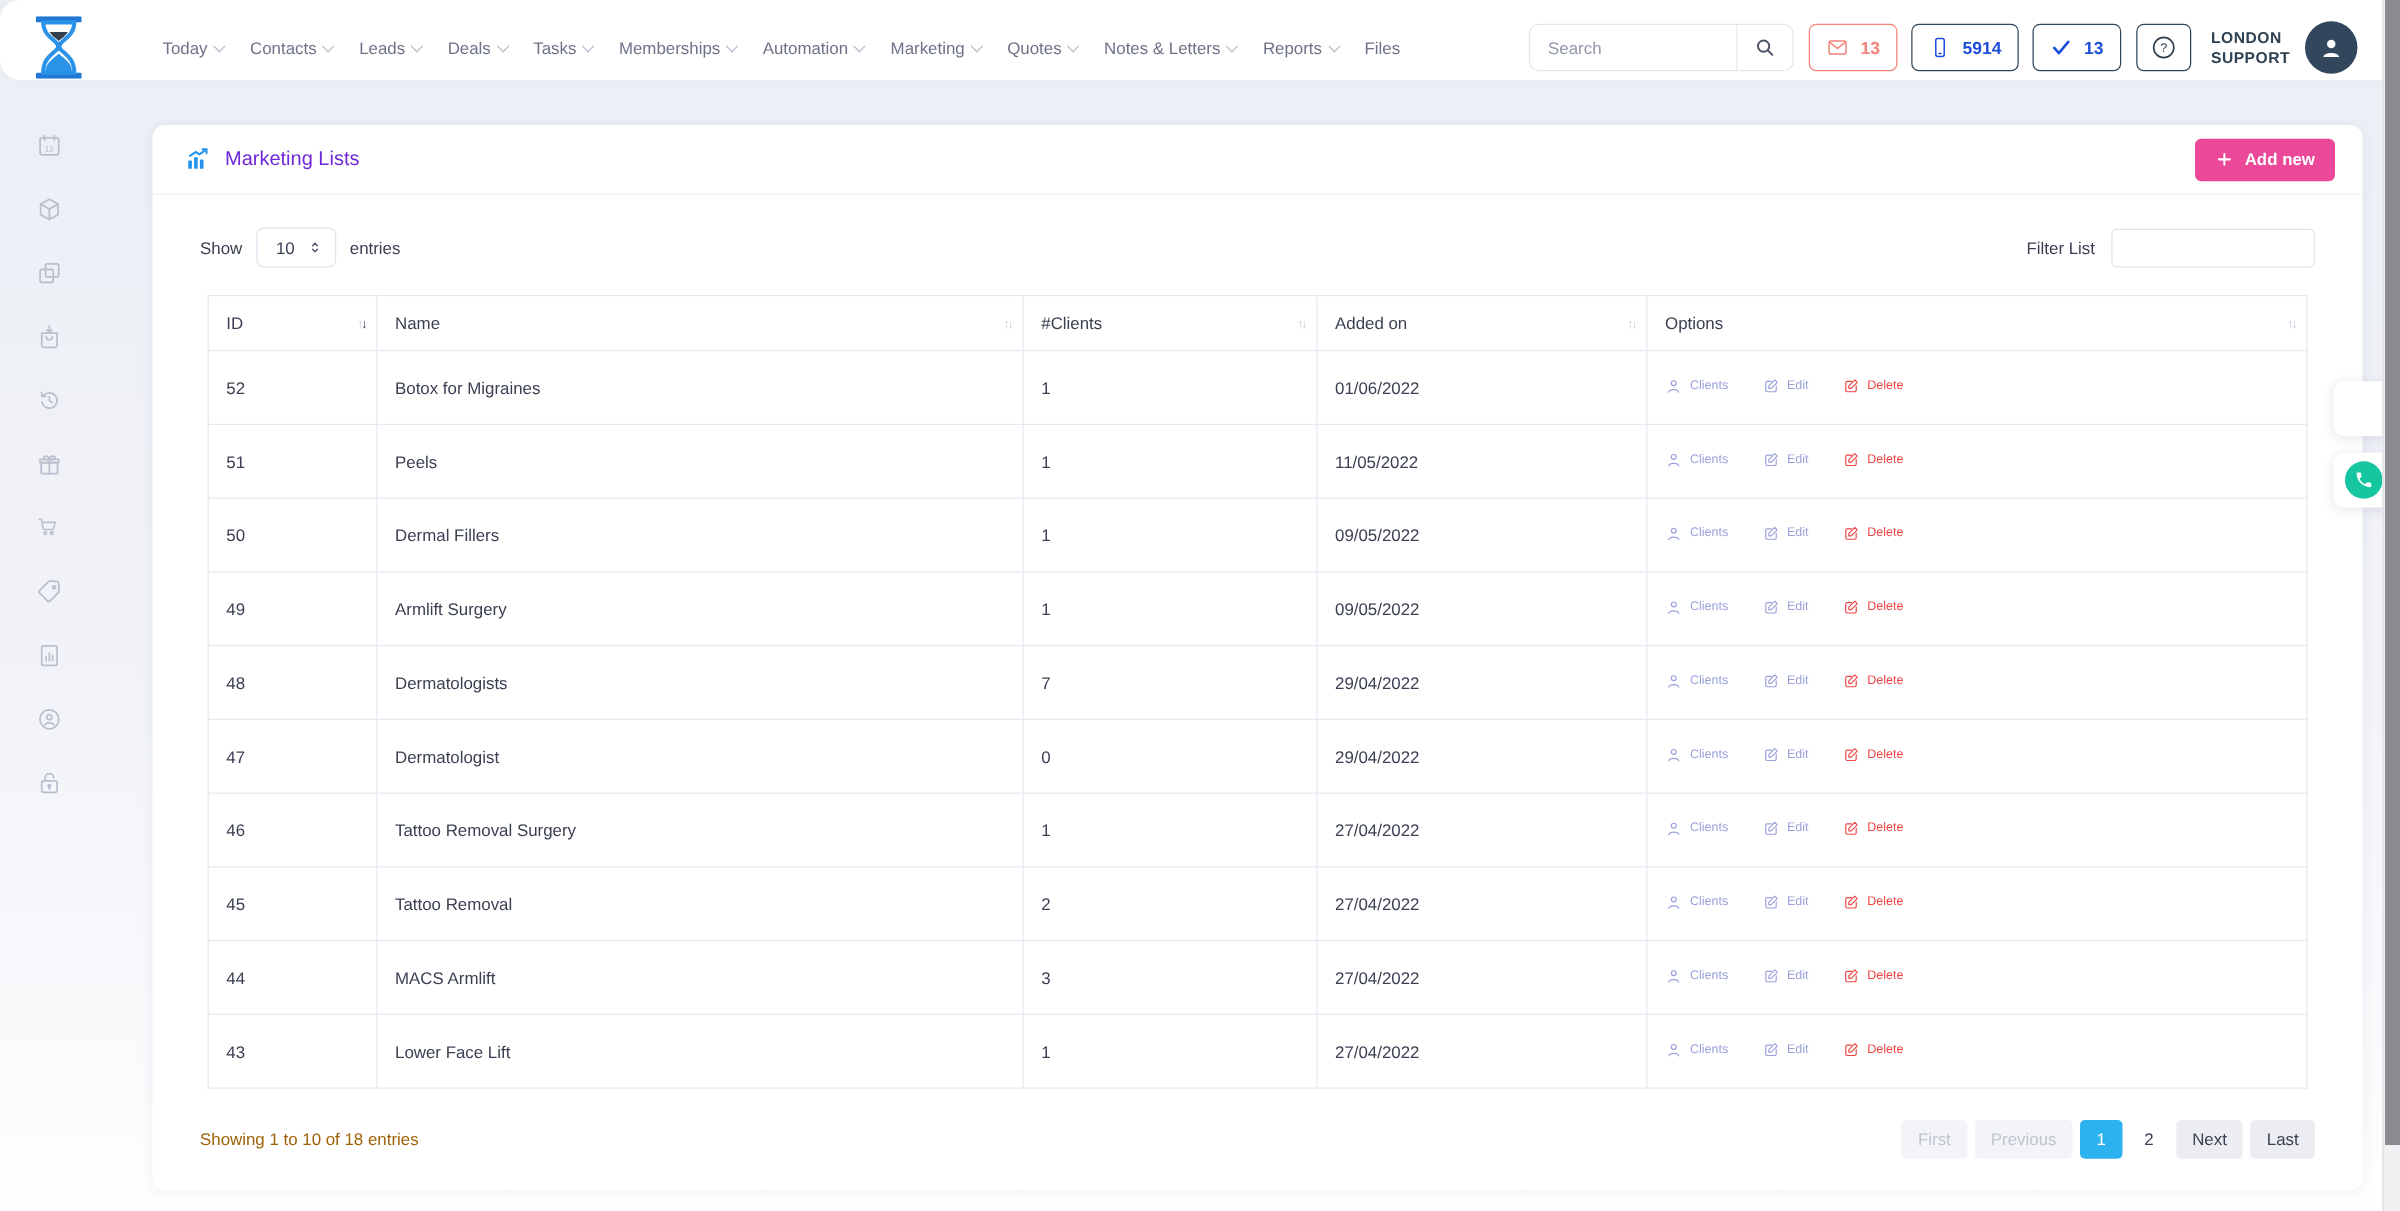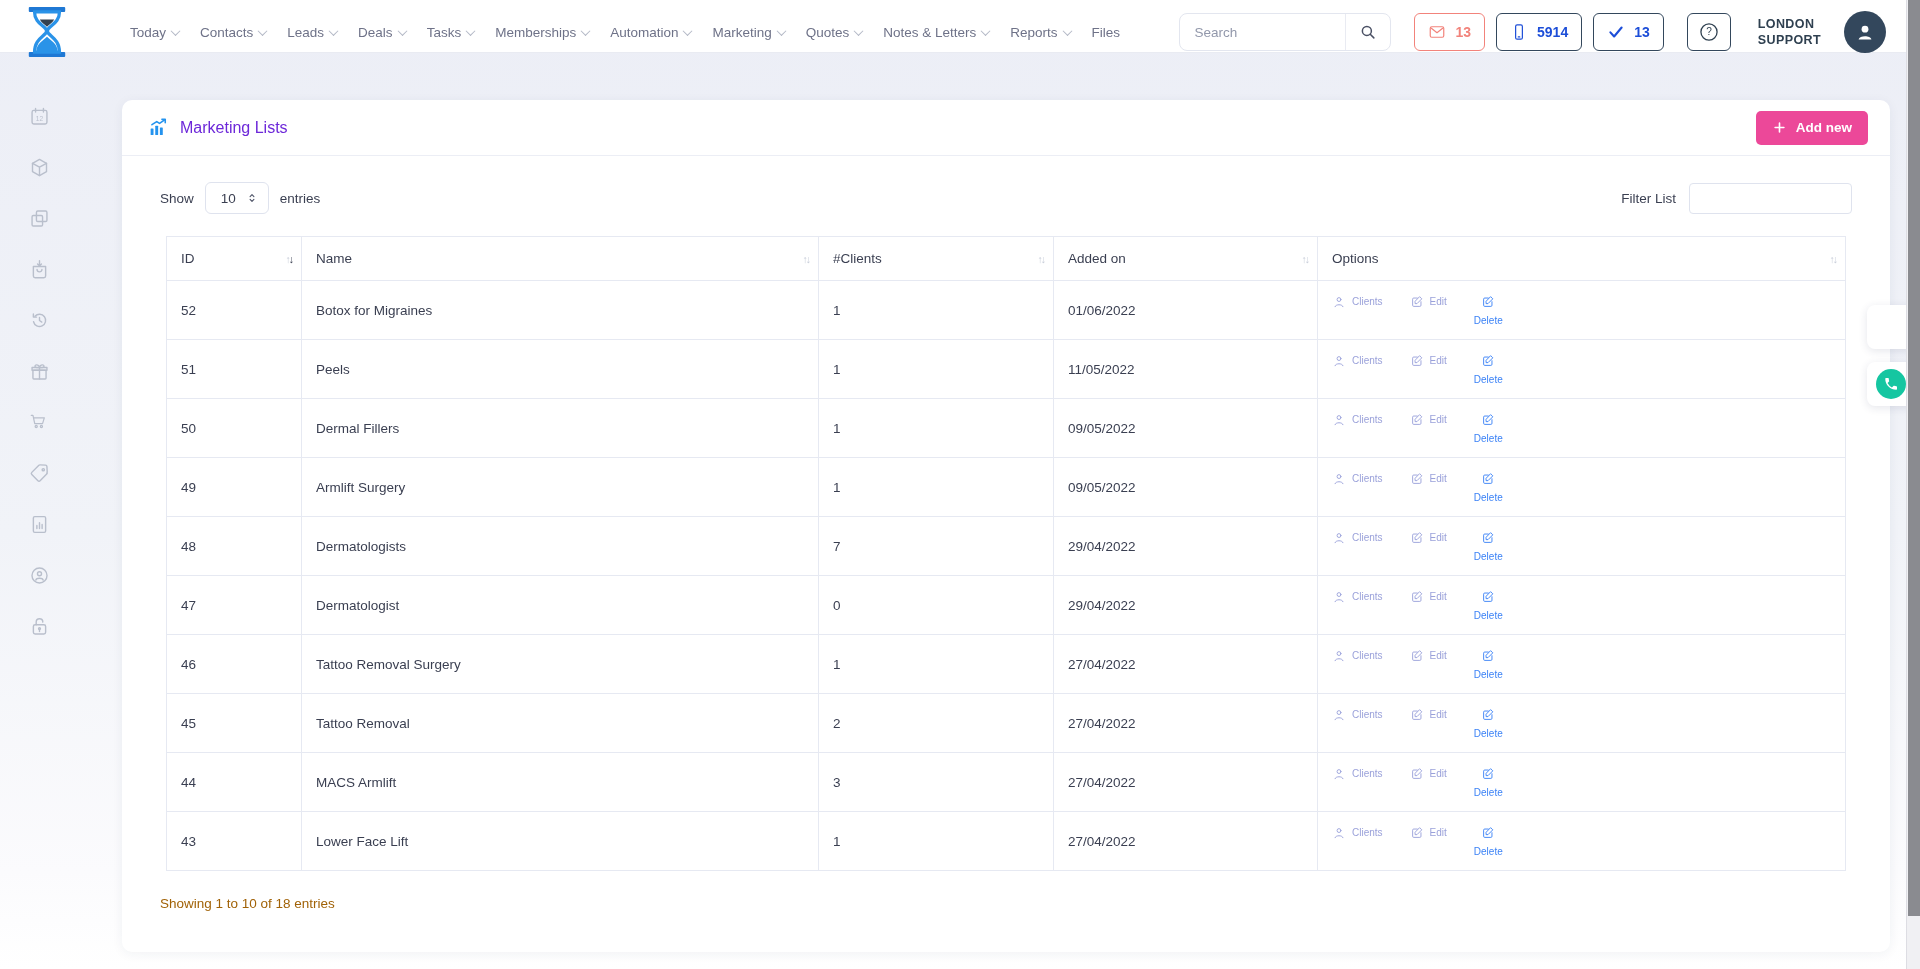--- a/index.html
+++ b/index.html
@@ -3,28 +3,28 @@
 <meta charset="utf-8">
 <style>
   html,body{margin:0;padding:0;background:#eef0f7;}
   *{box-sizing:border-box;}
   .stage{position:relative;width:1920px;height:969px;overflow:hidden;
     font-family:"Liberation Sans",sans-serif;color:#3a3f51;
     background:linear-gradient(180deg,#ecEEf6 0%,#f1f3f8 55%,#fbfbfd 90%,#ffffff 100%);}
   svg.ic{display:block;}
 
   
-  .topbar{position:absolute;top:0;left:0;right:0;height:52px;background:#fff;
-    display:flex;align-items:center;padding:12px 34px 0 24px;box-shadow:0 1px 0 #e9ebf2;z-index:15;}
+  .topbar{position:absolute;top:0;left:0;right:0;height:64px;background:#fff;
+    display:flex;align-items:center;padding:12px 34px 0 24px;box-shadow:0 1px 0 #e9ebf2;z-index:15;border-radius:16px;}
   .logo{width:46px;height:50px;flex:0 0 auto;cursor:pointer;}
   .main-nav{display:flex;align-items:center;gap:21px;margin-left:60px;}
   .nav-item{display:flex;align-items:center;gap:6px;font-size:13.5px;color:#6e7288;cursor:pointer;white-space:nowrap;}
   .chev{width:7px;height:7px;border-right:1.6px solid #b3b8c6;border-bottom:1.6px solid #b3b8c6;
     transform:rotate(45deg) translate(-1px,-1px);display:inline-block;}
-  .top-right{margin-left:auto;display:flex;align-items:center;gap:23px;}
+  .top-right{margin-left:auto;display:flex;align-items:center;gap:12px;}
   .search-box{display:flex;align-items:center;border:1px solid #e3e6ef;border-radius:8px;height:38px;width:212px;background:#fff;}
   .search-box input{border:0;outline:0;flex:1;min-width:0;padding:0 14px;font-size:13.5px;color:#3a3f51;background:transparent;font-family:inherit;}
   .search-box input::placeholder{color:#9298ab;}
   .search-btn{width:45px;height:100%;border-left:1px solid #e9ebf2;display:flex;align-items:center;justify-content:center;color:#4a5064;cursor:pointer;}
   .badge-btn{height:38px;border-radius:6px;border:1.5px solid #33475c;display:flex;align-items:center;gap:9px;
     padding:0 13px;background:#fff;color:#1d4ed8;font-size:14px;font-weight:bold;cursor:pointer;}
   .badge-btn.red{border-color:#f2837b;color:#f2837b;}
   .help-btn{width:44px;height:38px;border-radius:6px;border:1.5px solid #33475c;display:flex;align-items:center;justify-content:center;
     background:#fff;color:#2f4050;cursor:pointer;}
   .user-name{font-size:12.5px;font-weight:bold;color:#2f4050;line-height:1.3;letter-spacing:.4px;margin-left:4px;cursor:pointer;}
@@ -60,21 +60,21 @@
   th,td{border:1px solid #e6e9f2;text-align:left;font-weight:normal;padding:0 14px;overflow:hidden;}
   th{height:44px;position:relative;cursor:pointer;}
   td{height:59px;}
   .sort{position:absolute;right:9px;top:50%;transform:translateY(-50%);font-size:10.5px;color:#c8cdd9;letter-spacing:-2px;}
   .sort .a{color:#c8cdd9;}
   th.sorted-desc .sort .dn{color:#3a3f51;}
   .options-cell{white-space:nowrap;}
   .lnk{display:inline-flex;align-items:center;gap:6px;font-size:10px;margin-right:27px;cursor:pointer;text-decoration:none;}
   .lnk svg{width:14px;height:14px;}
   .lnk.indigo{color:#9aa1da;}
-  .lnk.red{color:#3b82f6;flex-direction:column;}
+  .lnk.red{color:#ef4444;}
 
   .card-footer{display:flex;align-items:center;padding:25px 38px;}
   .summary{font-size:13.5px;color:#a16207;}
   .pager{margin-left:auto;display:flex;align-items:center;gap:6px;}
   .pg{height:31px;min-width:31px;padding:0 13px;border-radius:4px;display:flex;align-items:center;justify-content:center;
     font-size:13.5px;cursor:pointer;}
   .pg.disabled{background:#f3f4f8;color:#c0c4cf;cursor:default;}
   .pg.normal{background:#ecedf3;color:#3a3f51;}
   .pg.active{background:#2cb2ef;color:#fff;}
   .pg.plain{background:transparent;color:#3a3f51;padding:0 7px;}
@@ -599,20 +599,28 @@
                   </svg>
                   <span>Delete</span>
                 </a></td>
             </tr>
           </tbody>
       </table>
     </div>
 
     <div class="card-footer">
       <span class="summary">Showing 1 to 10 of 18 entries</span>
+      <div class="pager">
+          <span class="pg disabled">First</span>
+          <span class="pg disabled">Previous</span>
+          <span class="pg active">1</span>
+          <span class="pg plain">2</span>
+          <span class="pg normal">Next</span>
+          <span class="pg normal">Last</span>
+        </div>
     </div>
   </main>
 
   <div class="floaters">
     <div class="float-card">
       <span class="cart"></span>
     </div>
     <div class="float-card">
       <span class="green-dot">
           <svg class="ic" width="16" height="16" viewBox="0 0 24 24" fill="none" stroke="currentColor" stroke-width="1.6" stroke-linecap="round" stroke-linejoin="round">

